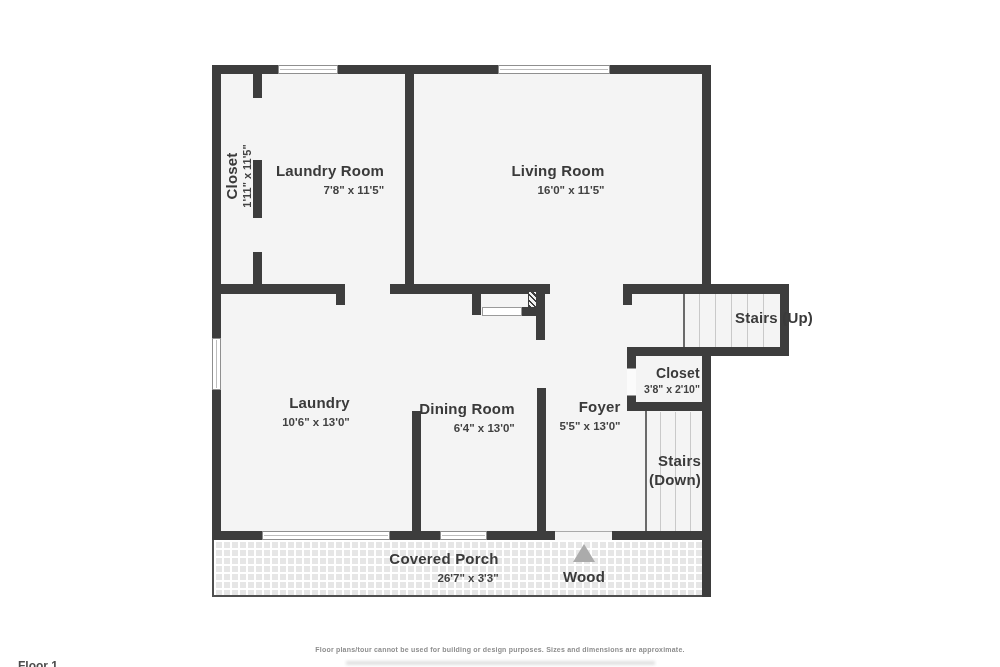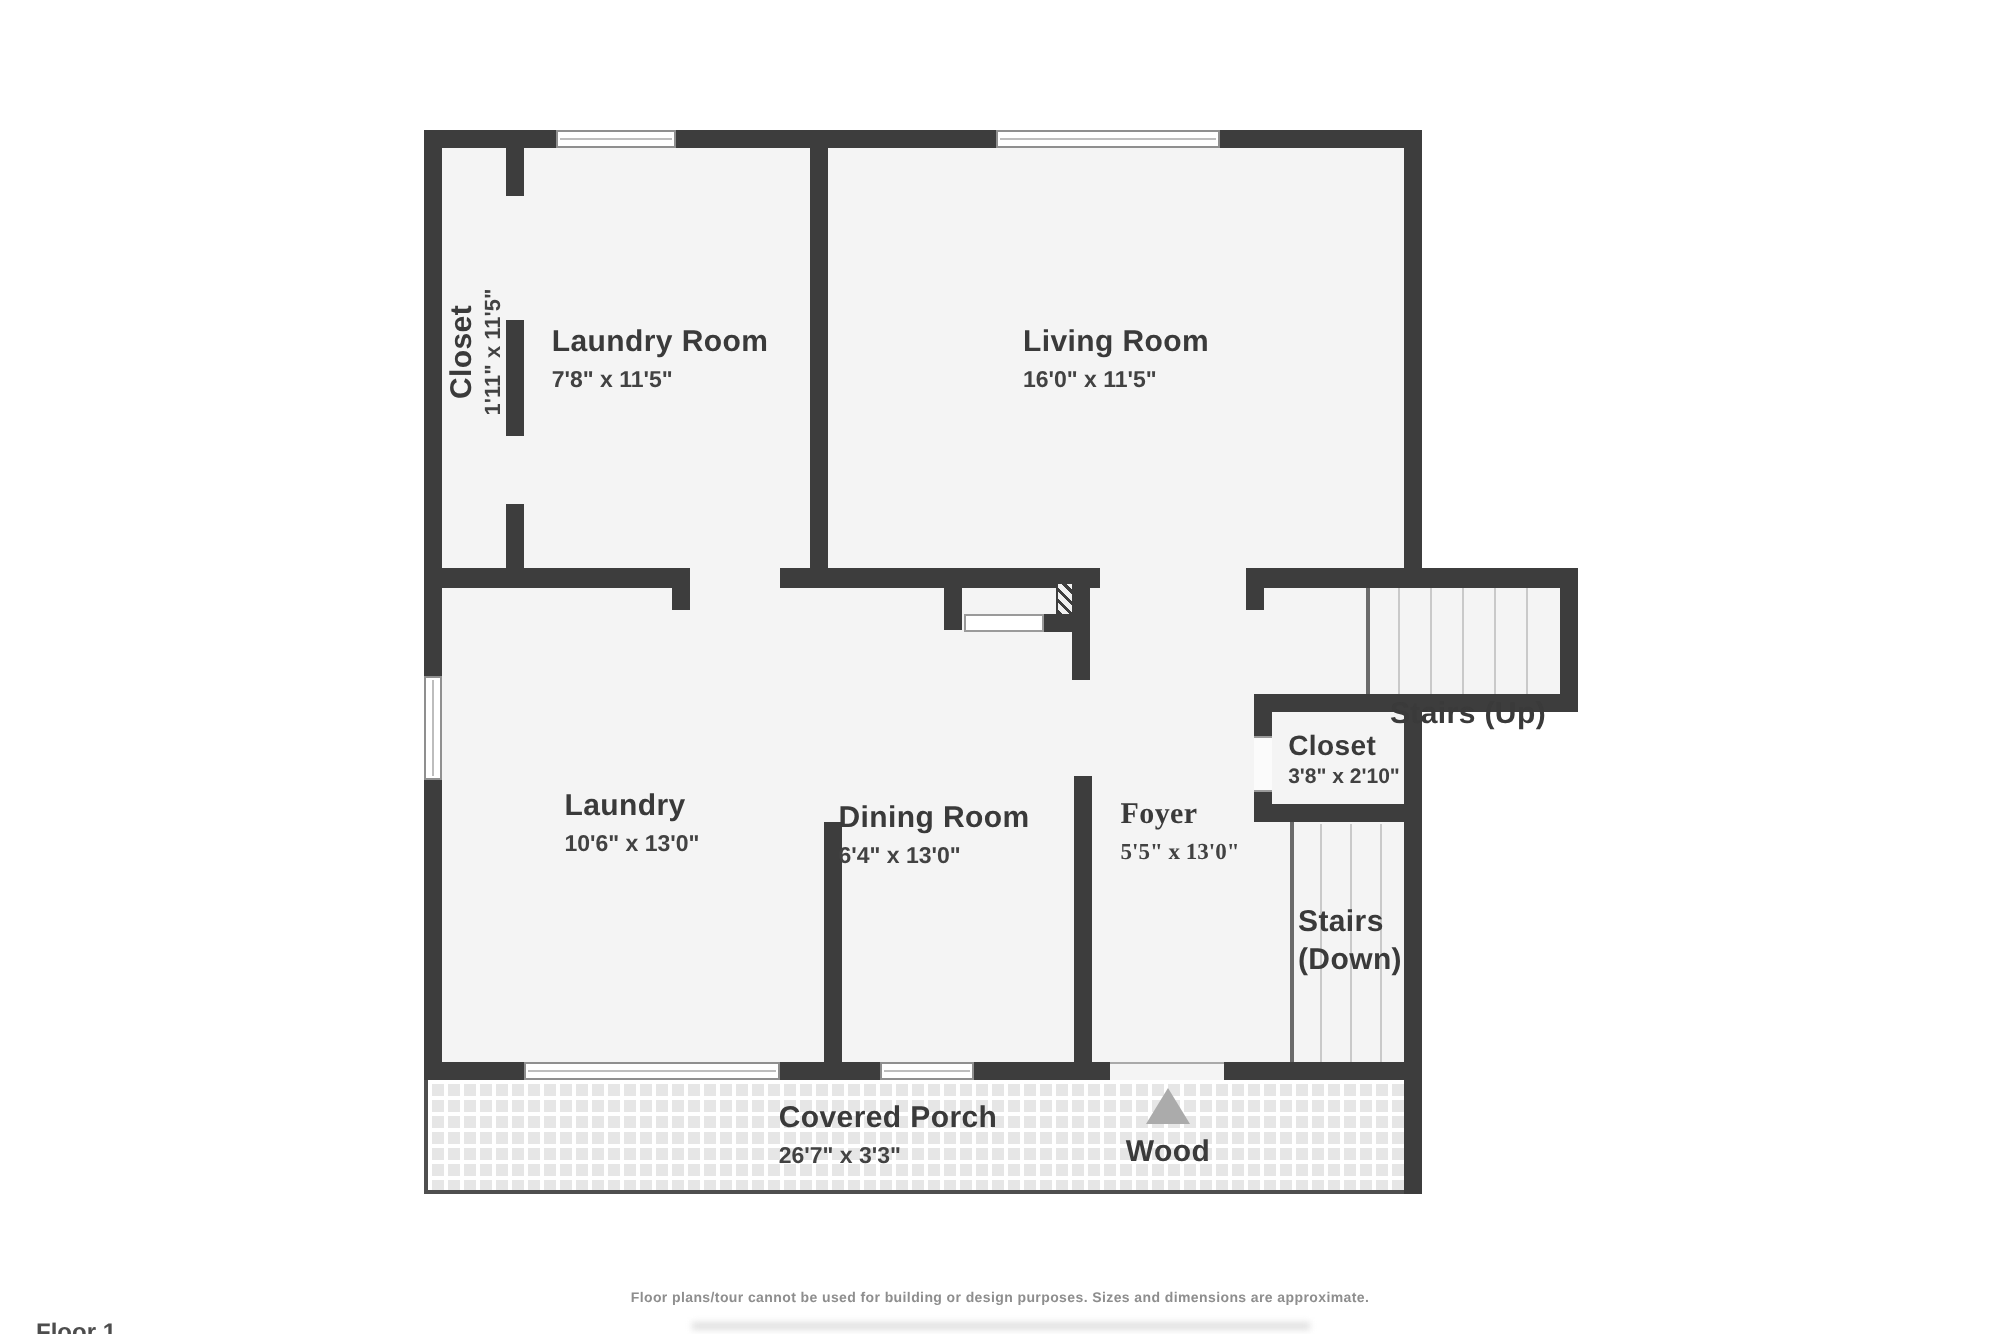--- a/index.html
+++ b/index.html
@@ -23,21 +23,21 @@
   .stair-edge { position:absolute; background:#6a6a6a; }
   .tread { position:absolute; background:#c9c9c9; }
   .porch {
     position:absolute; box-sizing:border-box;
     background-color:#e6e6e6;
     background-image:linear-gradient(#ffffff 2px, transparent 2px),
                      linear-gradient(90deg,#ffffff 2px, transparent 2px);
     background-size:8px 8px;
     border-left:2px solid #4f4f4f; border-bottom:2px solid #4f4f4f;
   }
-  .room-label { position:absolute; transform:translate(-50%,-50%); text-align:left; color:#3a3a3a; white-space:nowrap; line-height:1.25; }
+  .room-label { position:absolute; transform:translate(-50%,-50%); text-align:right; color:#3a3a3a; white-space:nowrap; line-height:1.25; }
   .rname { font-size:15px; font-weight:700; letter-spacing:.2px; }
   .rname.sm { font-size:14px; }
   .rdim  { font-size:11.5px; font-weight:600; margin-top:2px; color:#424242; }
   .rdim.sm { font-size:10.5px; }
   .vlabel { position:absolute; transform:translate(-50%,-50%) rotate(-90deg); transform-origin:center; color:#3a3a3a; white-space:nowrap; }
   .entry-arrow {
     position:absolute; width:0; height:0;
     border-left:11px solid transparent; border-right:11px solid transparent;
     border-bottom:18px solid #ababab;
   }
@@ -115,40 +115,40 @@
   <div class="room-label" style="left:330px;top:180px;">
     <div class="rname">Laundry Room</div>
     <div class="rdim">7'8" x 11'5"</div>
   </div>
 
   <div class="room-label" style="left:558px;top:180px;">
     <div class="rname">Living Room</div>
     <div class="rdim">16'0" x 11'5"</div>
   </div>
 
-  <div class="room-label" style="left:734px;top:318px;margin-top:40px;">
+  <div class="room-label" style="left:774px;top:318px;">
     <div class="rname">Stairs (Up)</div>
   </div>
 
   <div class="room-label" style="left:672px;top:380px;">
     <div class="rname sm">Closet</div>
     <div class="rdim sm" style="margin-top:0;">3'8" x 2'10"</div>
   </div>
 
   <div class="room-label" style="left:316px;top:412px;">
     <div class="rname">Laundry</div>
     <div class="rdim">10'6" x 13'0"</div>
   </div>
 
   <div class="room-label" style="left:467px;top:418px;">
     <div class="rname">Dining Room</div>
     <div class="rdim">6'4" x 13'0"</div>
   </div>
 
-  <div class="room-label" style="left:590px;top:416px;font-family:Liberation Serif, serif;">
+  <div class="room-label" style="left:590px;top:416px;">
     <div class="rname">Foyer</div>
     <div class="rdim">5'5" x 13'0"</div>
   </div>
 
   <div class="room-label" style="left:675px;top:471px;">
     <div class="rname">Stairs</div>
     <div class="rname">(Down)</div>
   </div>
 
   <div class="room-label" style="left:444px;top:568px;">

